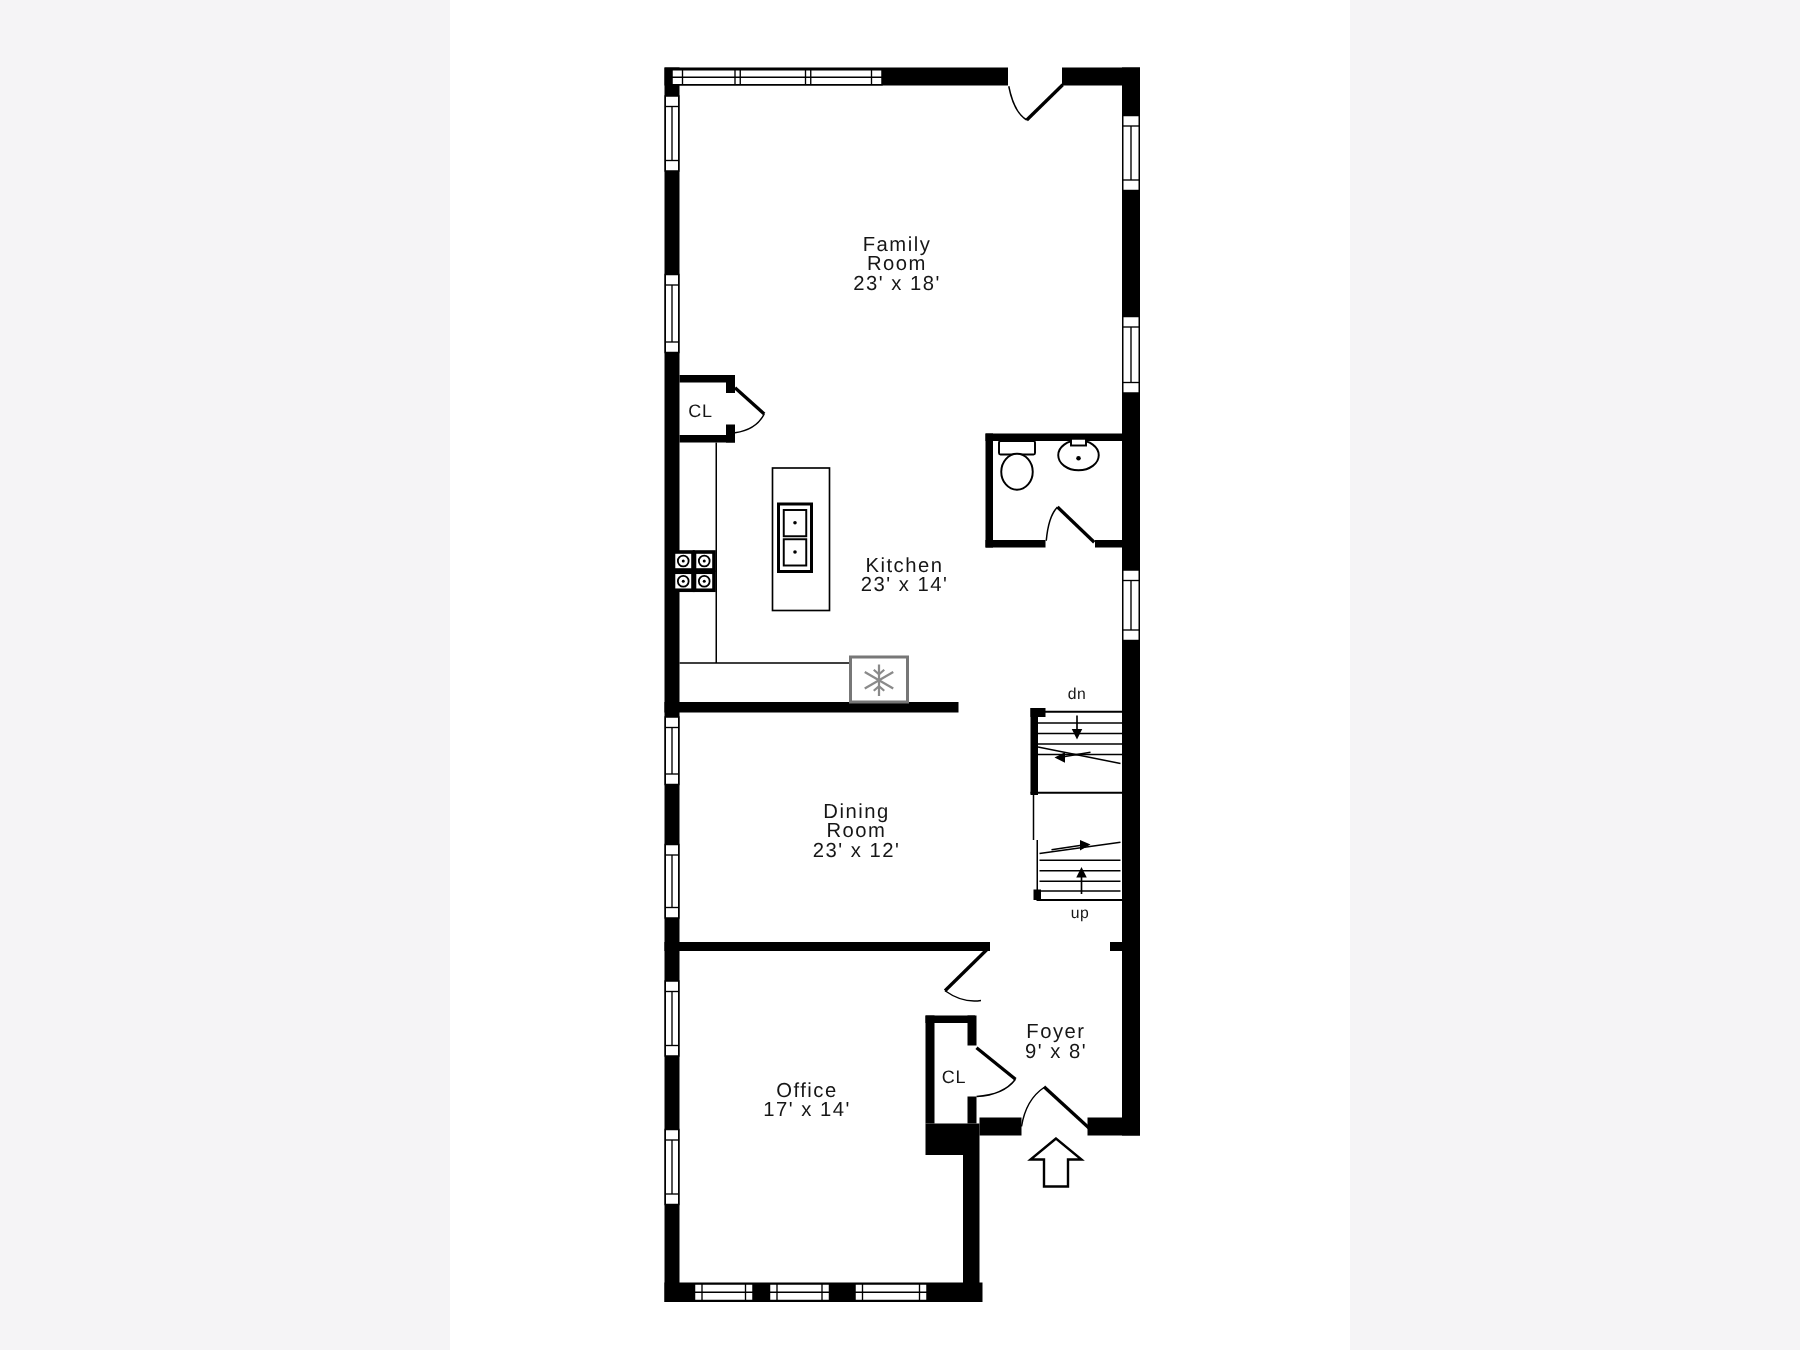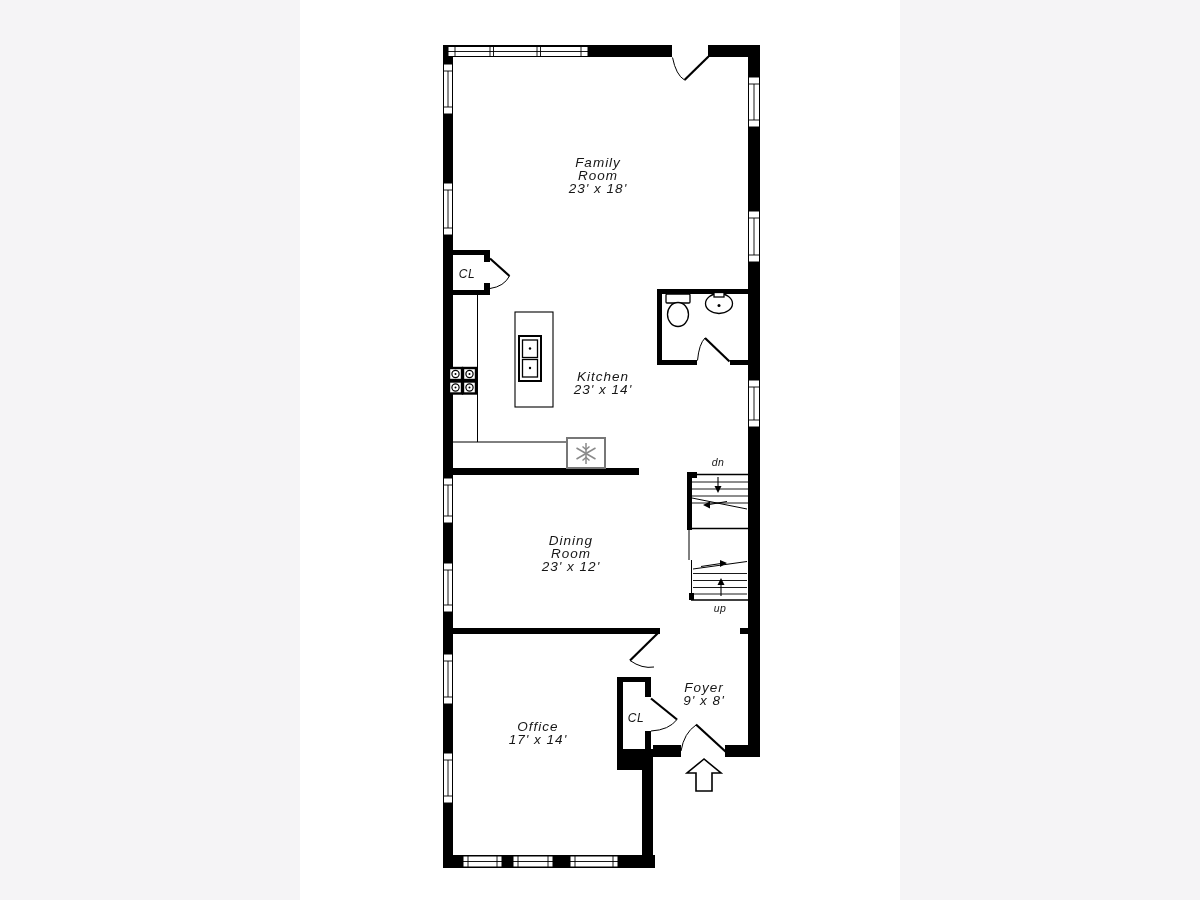--- a/index.html
+++ b/index.html
@@ -2,21 +2,21 @@
 <html><head>
 <meta charset="utf-8">
 <style>
   html,body{margin:0;padding:0;}
   body{
     width:1200px;height:900px;
     background:#f5f4f6;
     font-family:"Liberation Sans",sans-serif;
     overflow:hidden;
   }
-  .stage{position:relative;width:1200px;height:900px;font-style:italic;}
+  .stage{position:relative;width:1200px;height:900px;}
   svg{position:absolute;left:0;top:0;}
   .plan-text{
     font-family:"Liberation Sans",sans-serif;
     font-size:13.5px;
     letter-spacing:1px;
     fill:#161616;
     text-anchor:middle;
   }
   .plan-text-sm{
     font-family:"Liberation Sans",sans-serif;

